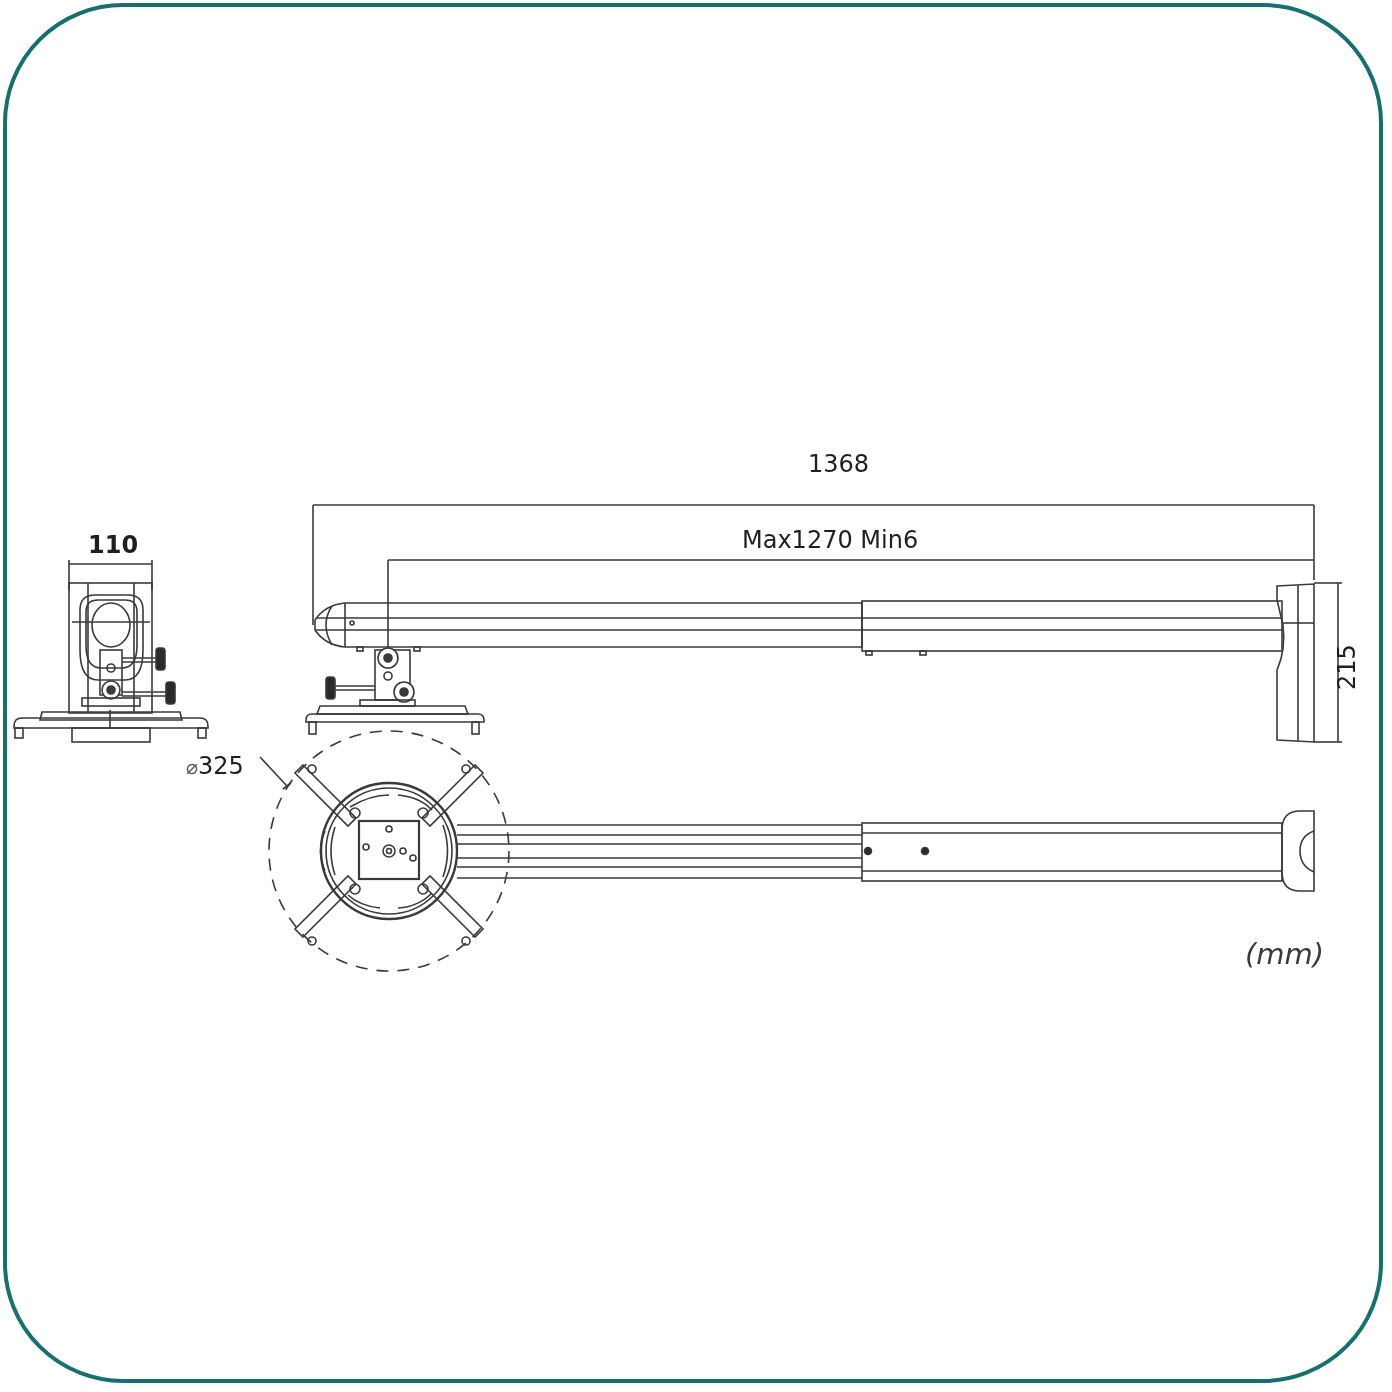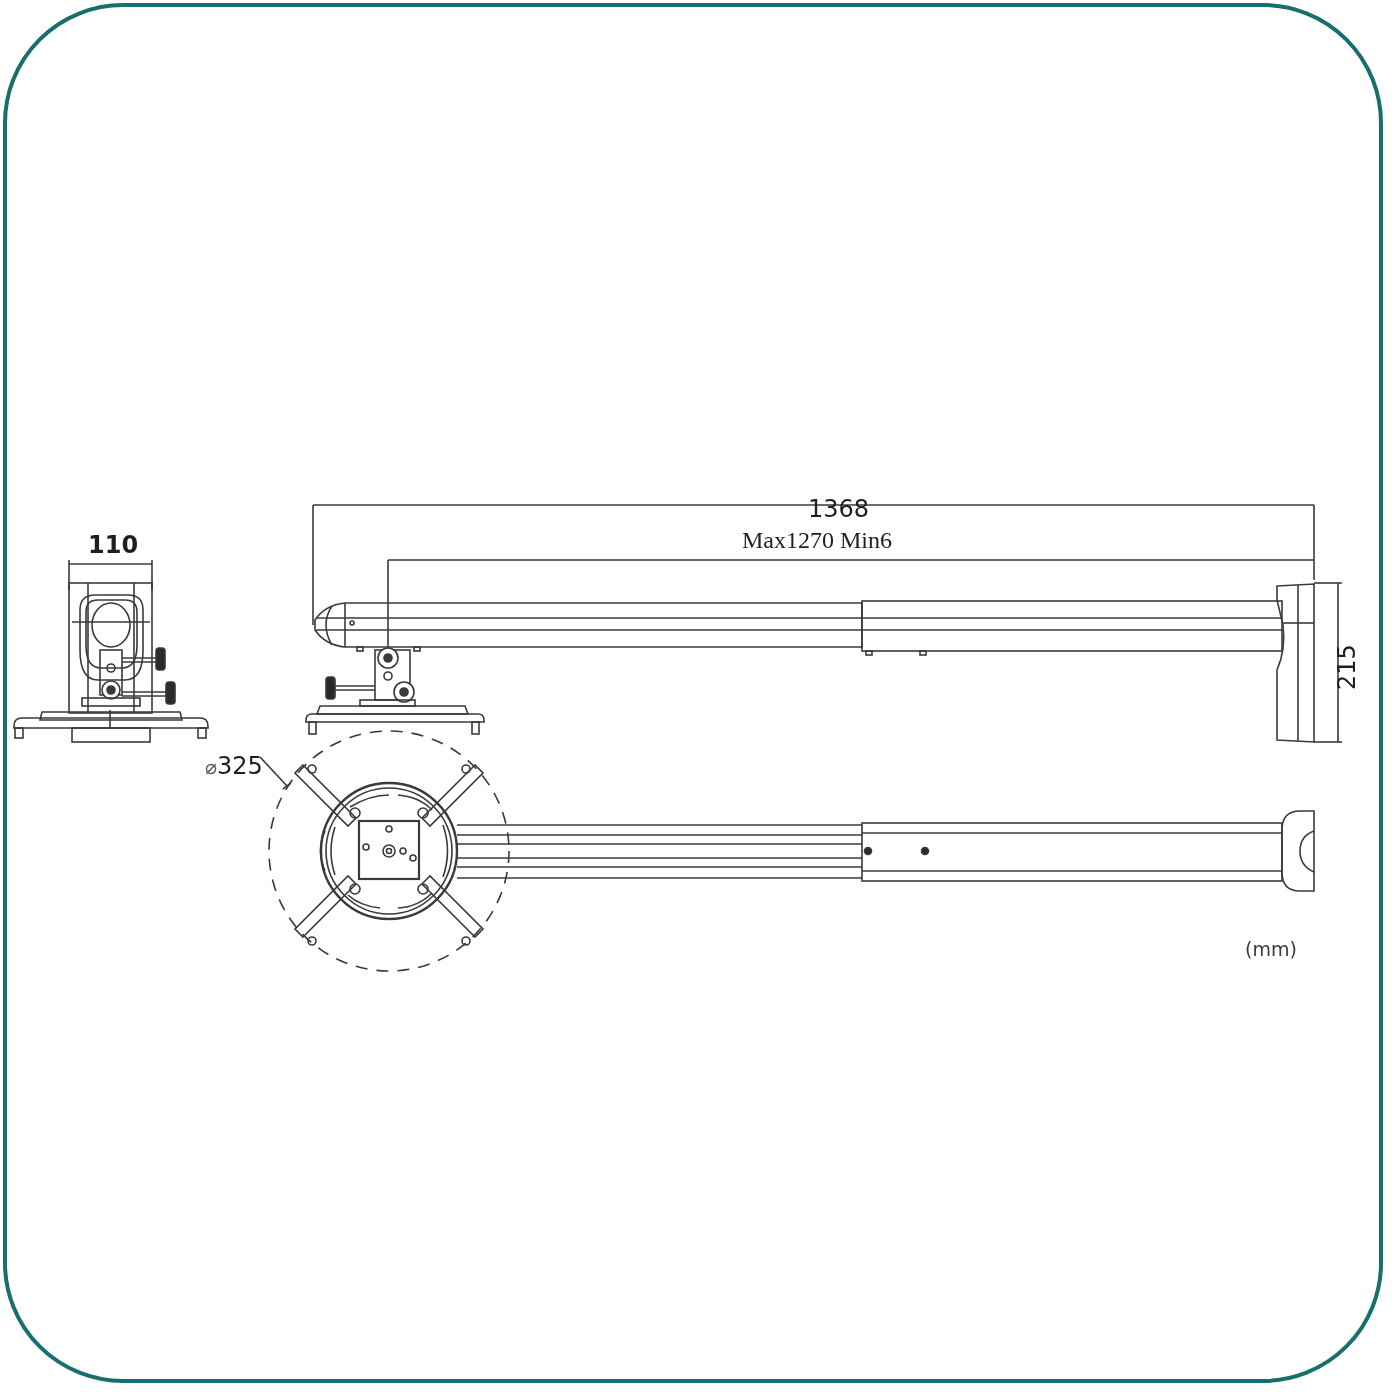--- a/index.html
+++ b/index.html
@@ -7,21 +7,21 @@
   .frame {
     position: absolute; left: 3px; top: 3px; width: 1380px; height: 1380px;
     border: 4px solid #17706e; border-radius: 120px; box-sizing: border-box;
     background: #ffffff;
   }
   svg.drawing { position: absolute; left: 0; top: 0; }
   .dim-label {
     position: absolute; font-family: "DejaVu Sans", sans-serif; font-size: 24px;
     color: #1f1f1f; white-space: nowrap; line-height: 1;
   }
-  .unit-label { font-size: 19px; color: #3a3a3a; }
+  .unit-label { font-size: 29px; color: #3a3a3a; font-style: italic; }
 </style>
 </head>
 <body>
 
 <div class="frame"></div>
 
 <svg class="drawing" width="1392" height="1392" viewBox="0 0 1392 1392">
   <g fill="none" stroke="#3a3a3a" stroke-width="1.6">
 
     <g>
@@ -161,19 +161,19 @@
         <circle cx="355" cy="889" r="5"></circle>
         <path d="M475 937 L422 884 L430 876 L483 929 Z"></path>
         <circle cx="466" cy="941" r="4"></circle>
         <circle cx="423" cy="889" r="5"></circle>
       </g>
     </g>
   </g>
 </svg>
 
 <div class="dim-label" style="left:88px; top:533px;font-weight:bold;">110</div>
-<div class="dim-label" style="left:808px; top:497px;">1368</div>
-<div class="dim-label" style="left:742px; top:528px;font-family:Liberation Serif, serif;">Max1270  Min6</div>
+<div class="dim-label" style="left:808px; top:452px;">1368</div>
+<div class="dim-label" style="left:742px; top:528px;">Max1270  Min6</div>
 <div class="dim-label" style="left:1335px; top:655px; transform: rotate(-90deg); transform-origin: 0 0; top:690px;">215</div>
-<div class="dim-label" style="left:186px; top:754px;margin-left:19px;">
+<div class="dim-label" style="left:186px; top:754px;">
   <span style="font-size:20px; color:#555;">⌀</span><span>325</span>
 </div>
 <div class="dim-label unit-label" style="left:1245px; top:940px;">(mm)</div>
 
 </body></html>

